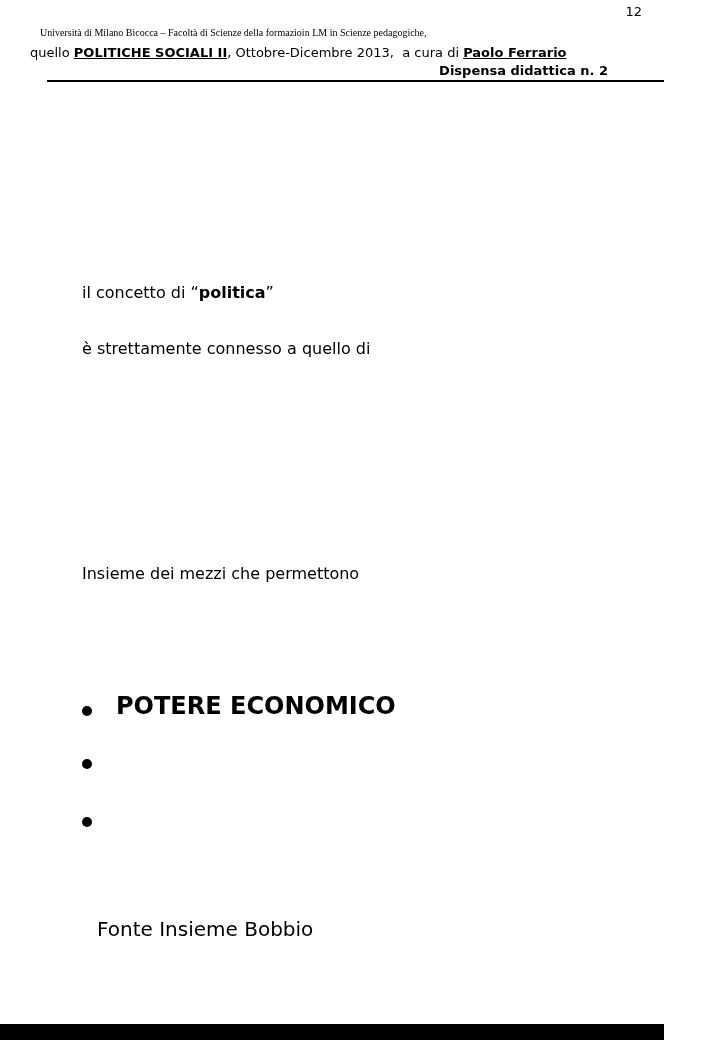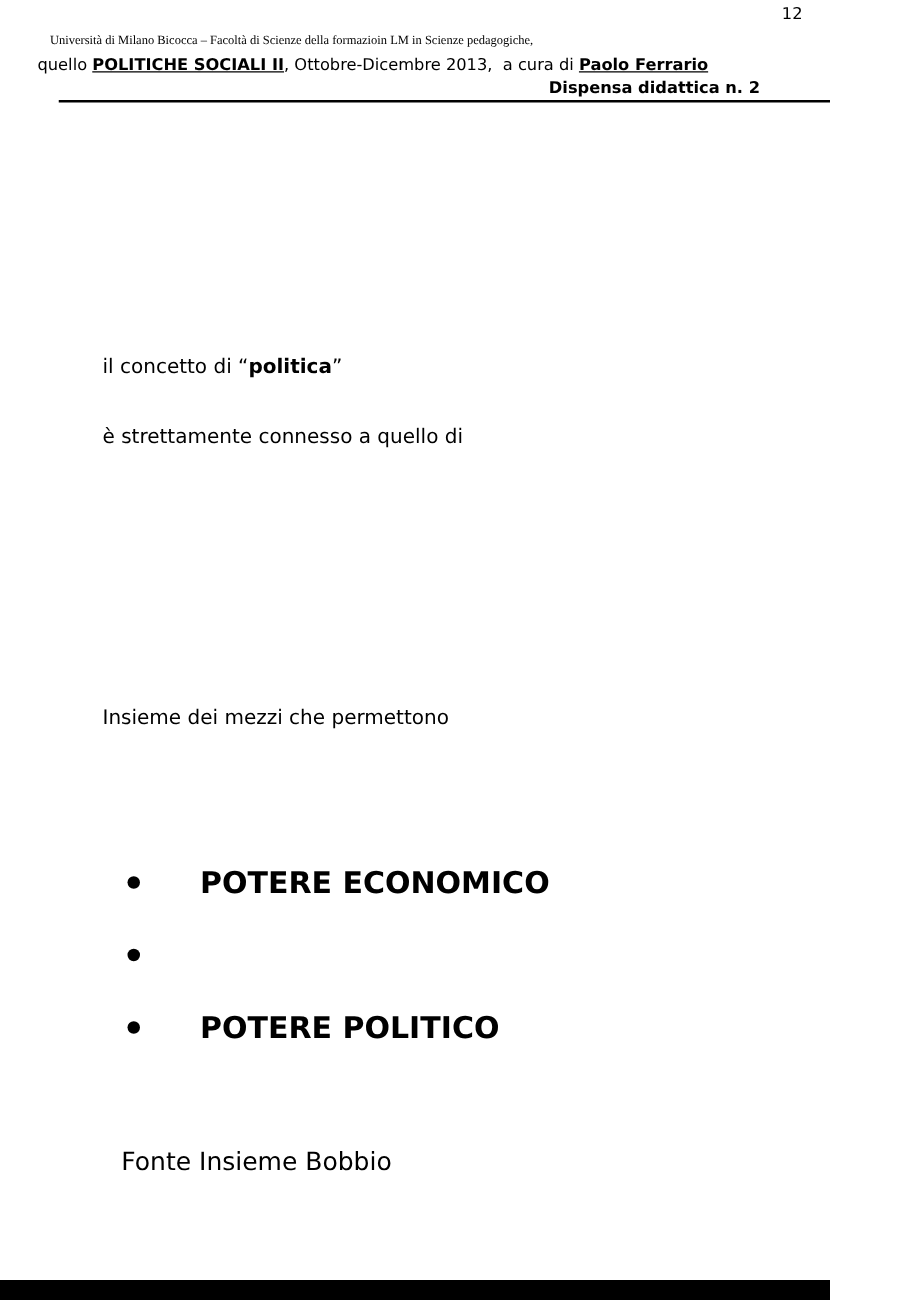--- a/index.html
+++ b/index.html
@@ -33,24 +33,23 @@
     top: 178px; left: 82px;
     font-size: 25px; font-weight: bold;
   }
   .body-line { left: 82px; font-size: 16px; }
   .bl-1 { top: 283px; }
   .bl-2 { top: 339px; }
   .bl-3 { top: 460px; }
   .bl-4 { top: 520px; margin-top: 44px; }
   .bl-5 { top: 579px; }
   .bullet-row {
-    left: 102px;
+    left: 82px;
     display: flex;
-    align-items: flex-start;
-    gap: 24px;
+    align-items: center;
   }
   .br-1 { top: 692px; }
   .br-2 { top: 750px; }
   .br-3 { top: 808px; }
   .bullet-dot {
     width: 10px; height: 10px;
     border-radius: 50%;
     background: #000000;
     margin-top: 9px;
     flex: 0 0 auto;
@@ -99,20 +98,19 @@
     <span class="bullet-dot"></span>
     <span class="bullet-text">POTERE ECONOMICO</span>
   </div>
 
   <div class="abs bullet-row br-2">
     <span class="bullet-dot"></span>
   </div>
 
   <div class="abs bullet-row br-3">
     <span class="bullet-dot"></span>
-    <span class="bullet-text">POTERE POLITICO</span>
   </div>
 
   <div class="abs source-line">Fonte Insieme Bobbio</div>
 
   <div class="bottom-bar"></div>
 
 </div>
 
 </body></html>

